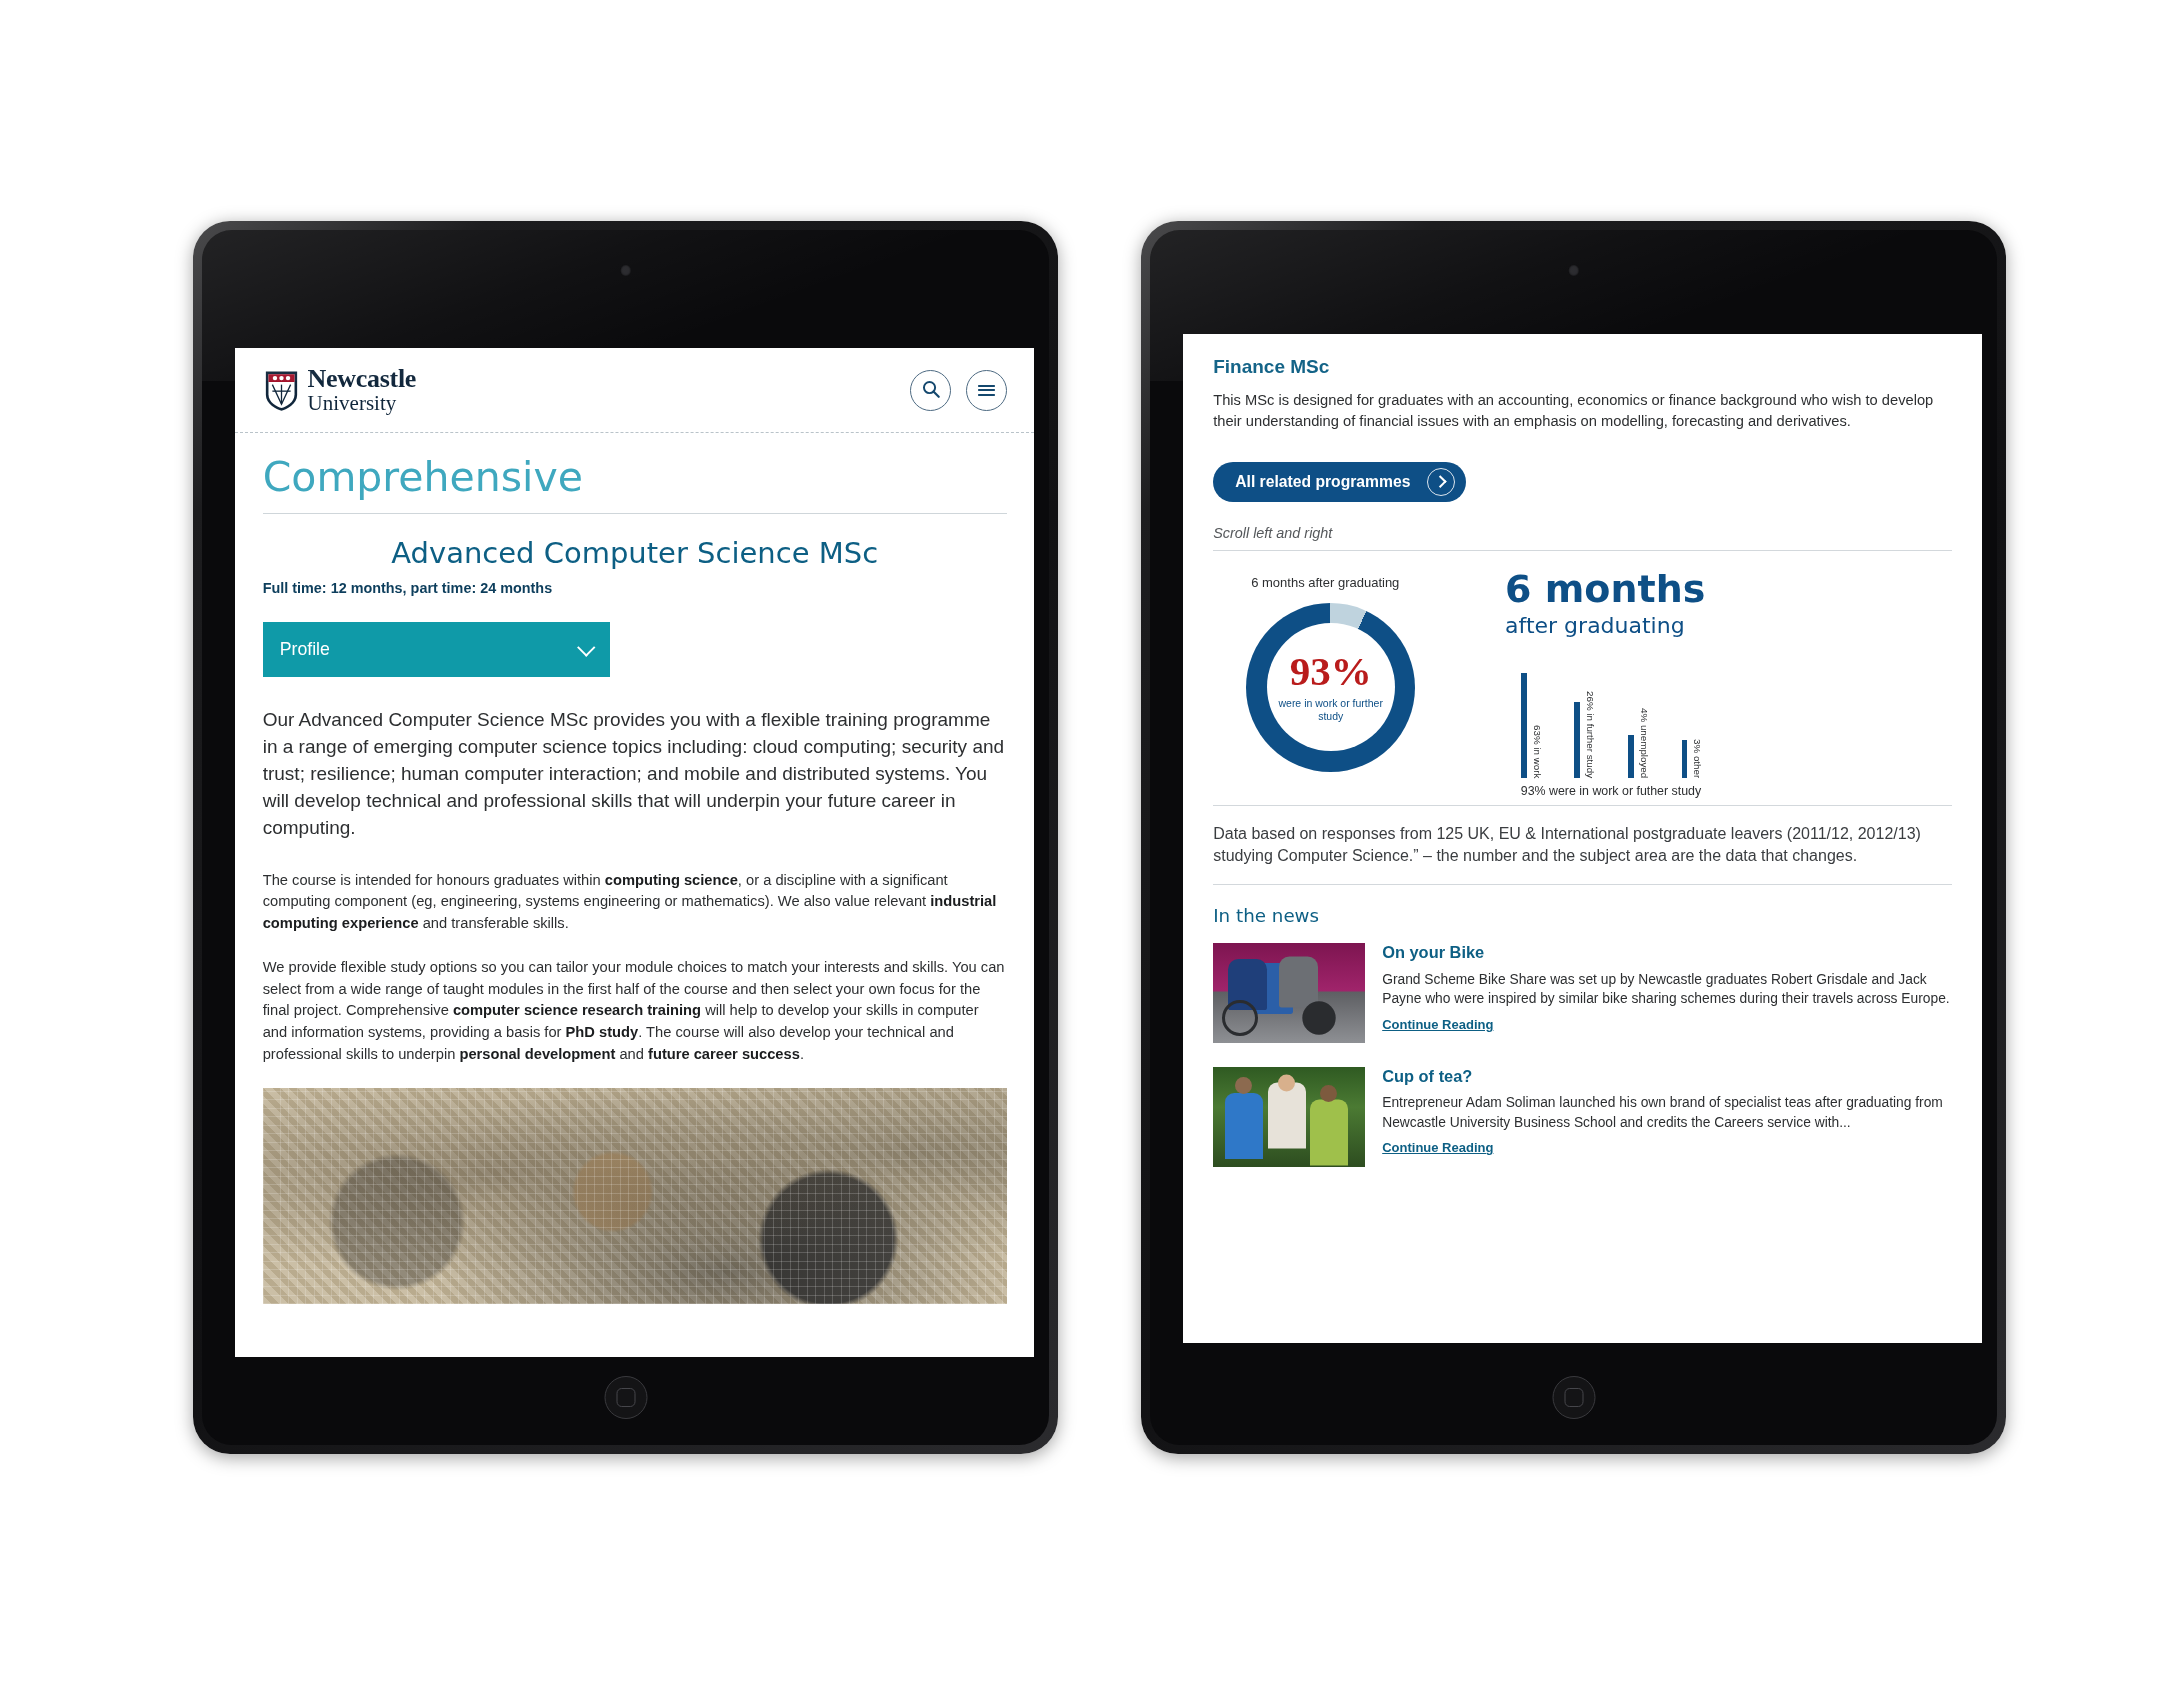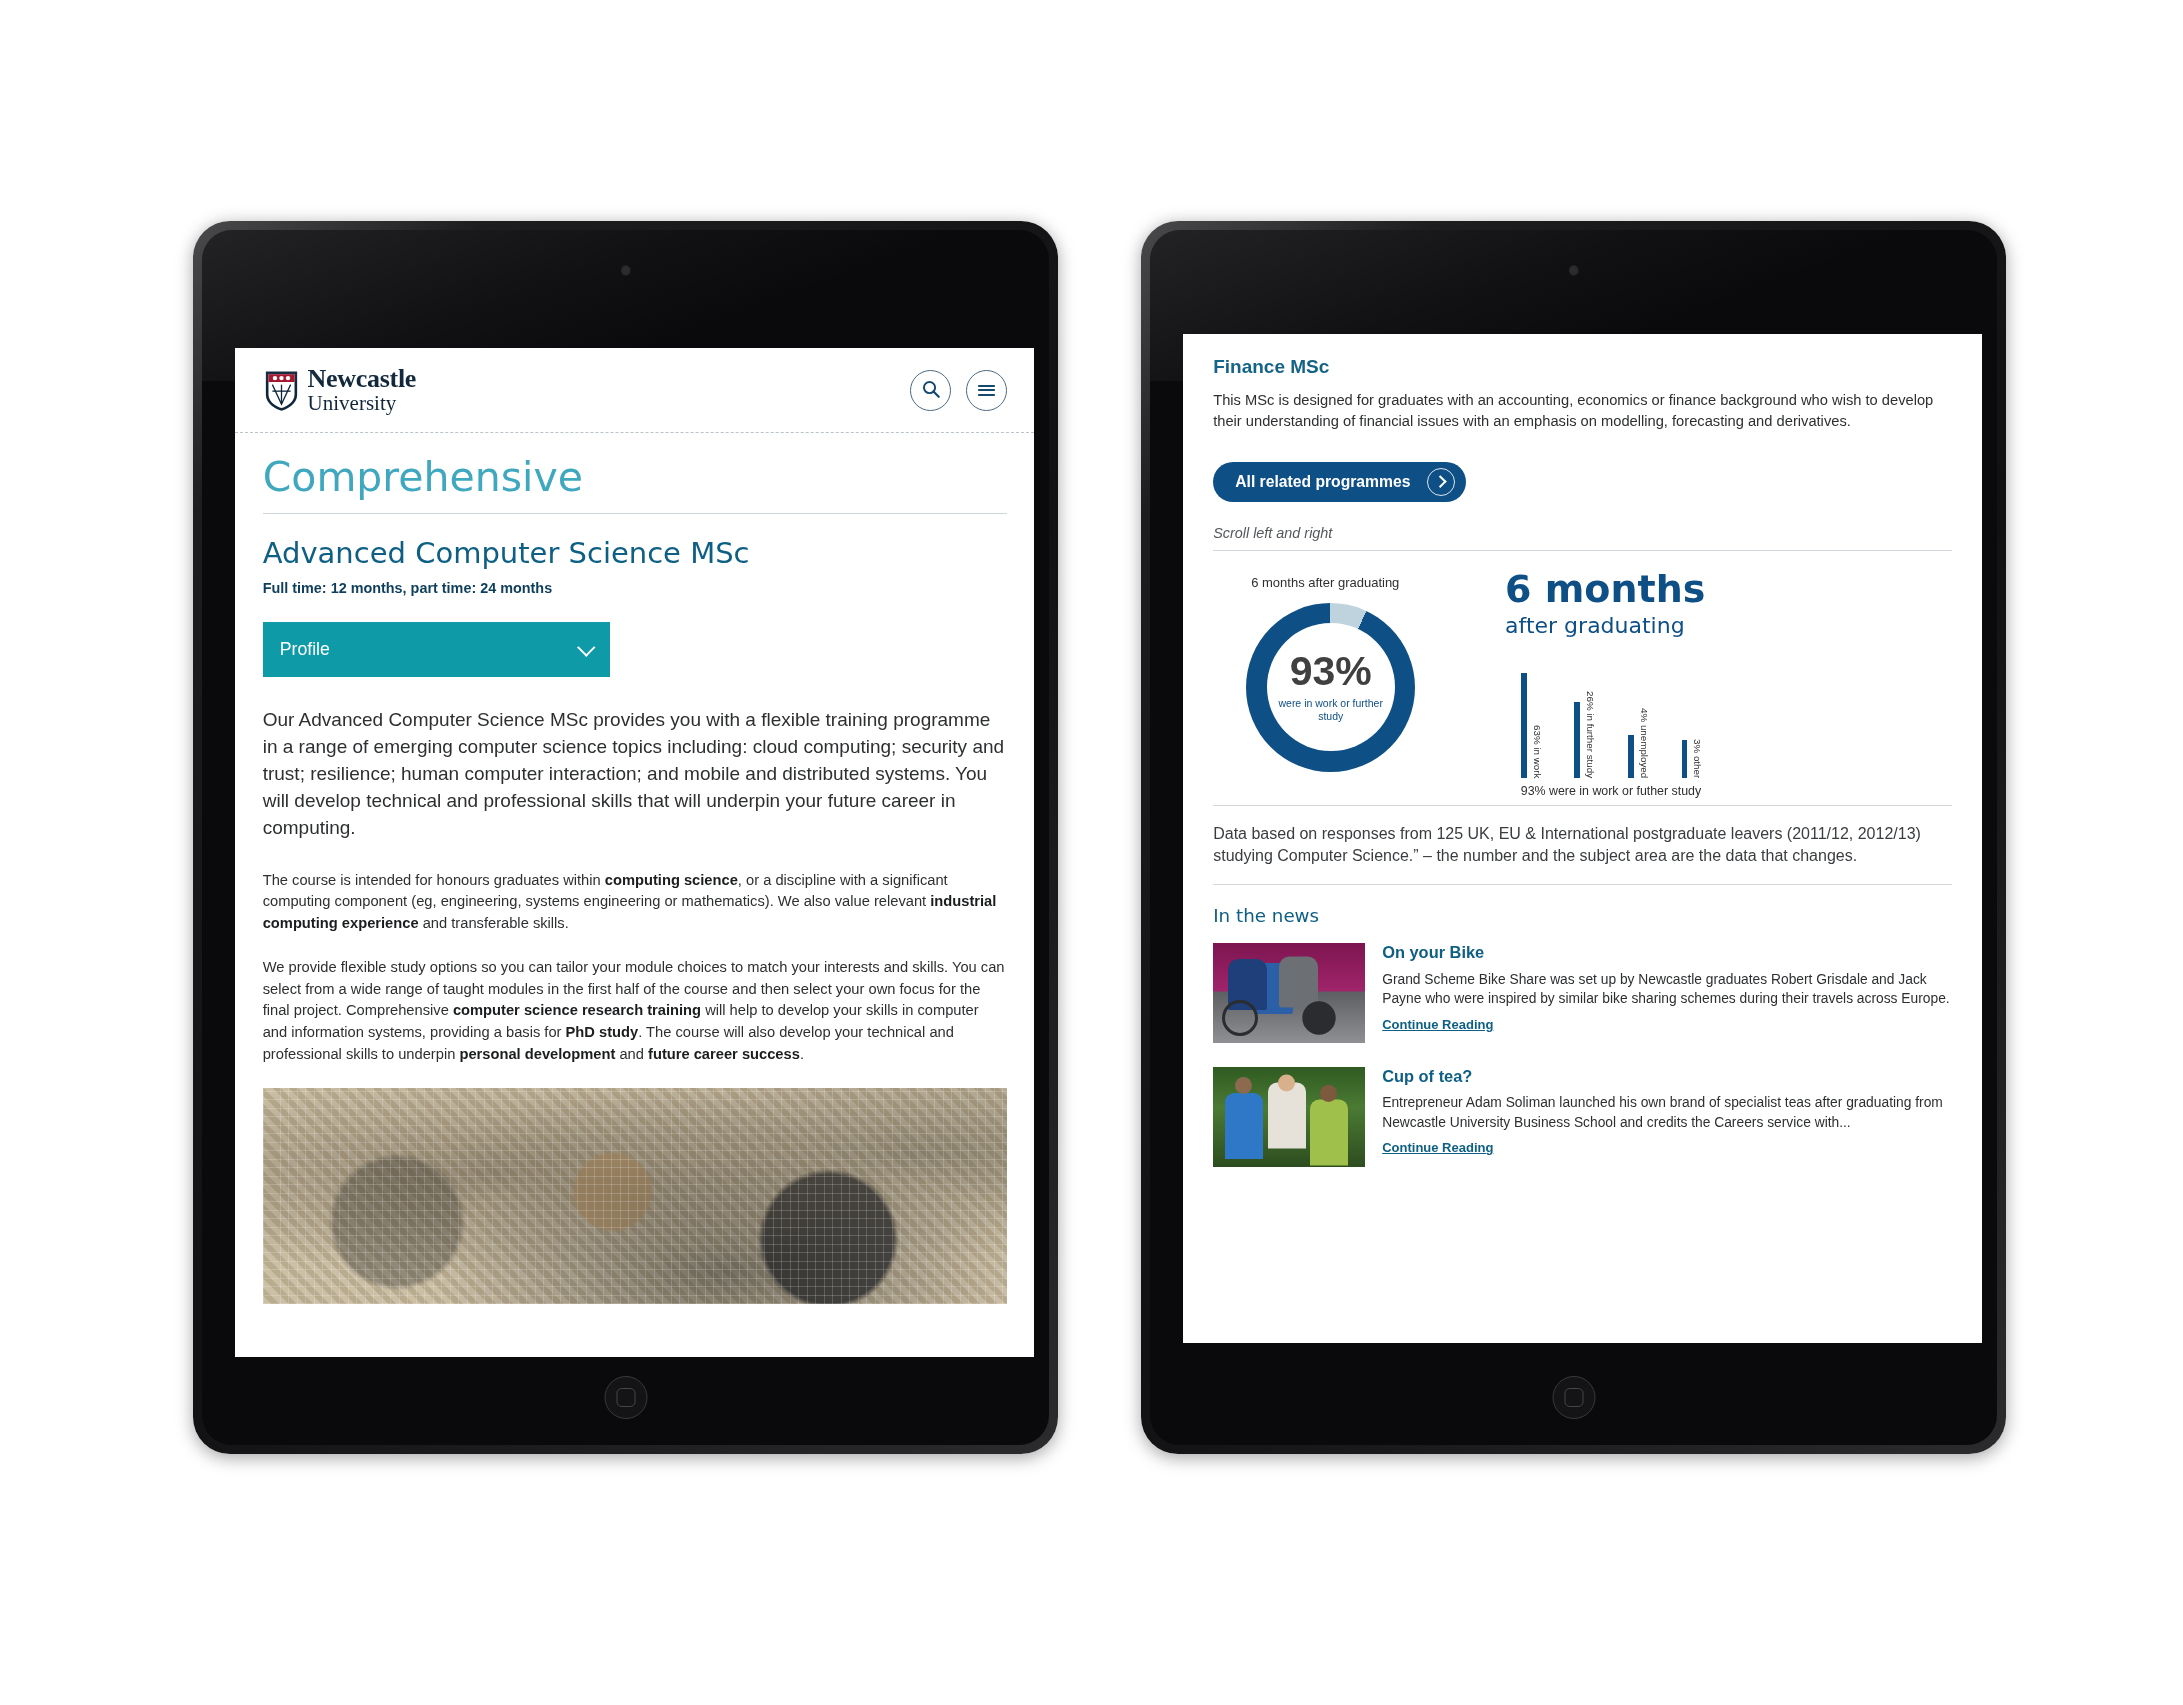--- a/index.html
+++ b/index.html
@@ -123,20 +123,21 @@
     margin: 0 0 11.8px 0;
     font-family: "DejaVu Sans", sans-serif;
   }
   .pg-rule { border-top: 0.7px solid #cfd6da; margin-bottom: 22px; }
   .course-title {
     font-size: 29px;
     color: #0d5f84;
     font-weight: normal;
     margin: 0 0 10.5px 0;
     font-family: "DejaVu Sans", sans-serif;
+    text-align: center;
   }
   .course-sub {
     font-size: 14.4px;
     color: #0d3e5c;
     font-weight: bold;
     margin-bottom: 26px;
   }
   .profile-select {
     width: 347px;
     height: 55px;
@@ -275,24 +276,24 @@
     width: 128px; height: 128px;
     border-radius: 50%;
     background: #fff;
     display: flex;
     flex-direction: column;
     align-items: center;
     justify-content: center;
   }
   .donut-pct {
     font-size: 41px;
-    color: #404040;
+    color: #b91c1c;
     font-weight: bold;
     line-height: 1;
-    font-family: Liberation Sans, sans-serif;
+    font-family: Liberation Serif, serif;
   }
   .donut-sub {
     font-size: 10.5px;
     color: #0e4f86;
     text-align: center;
     line-height: 1.25;
     margin-top: 5.2px;
   }
   .bars-col { flex: 1; padding-left: 3.9px; }
   .big-6 {

